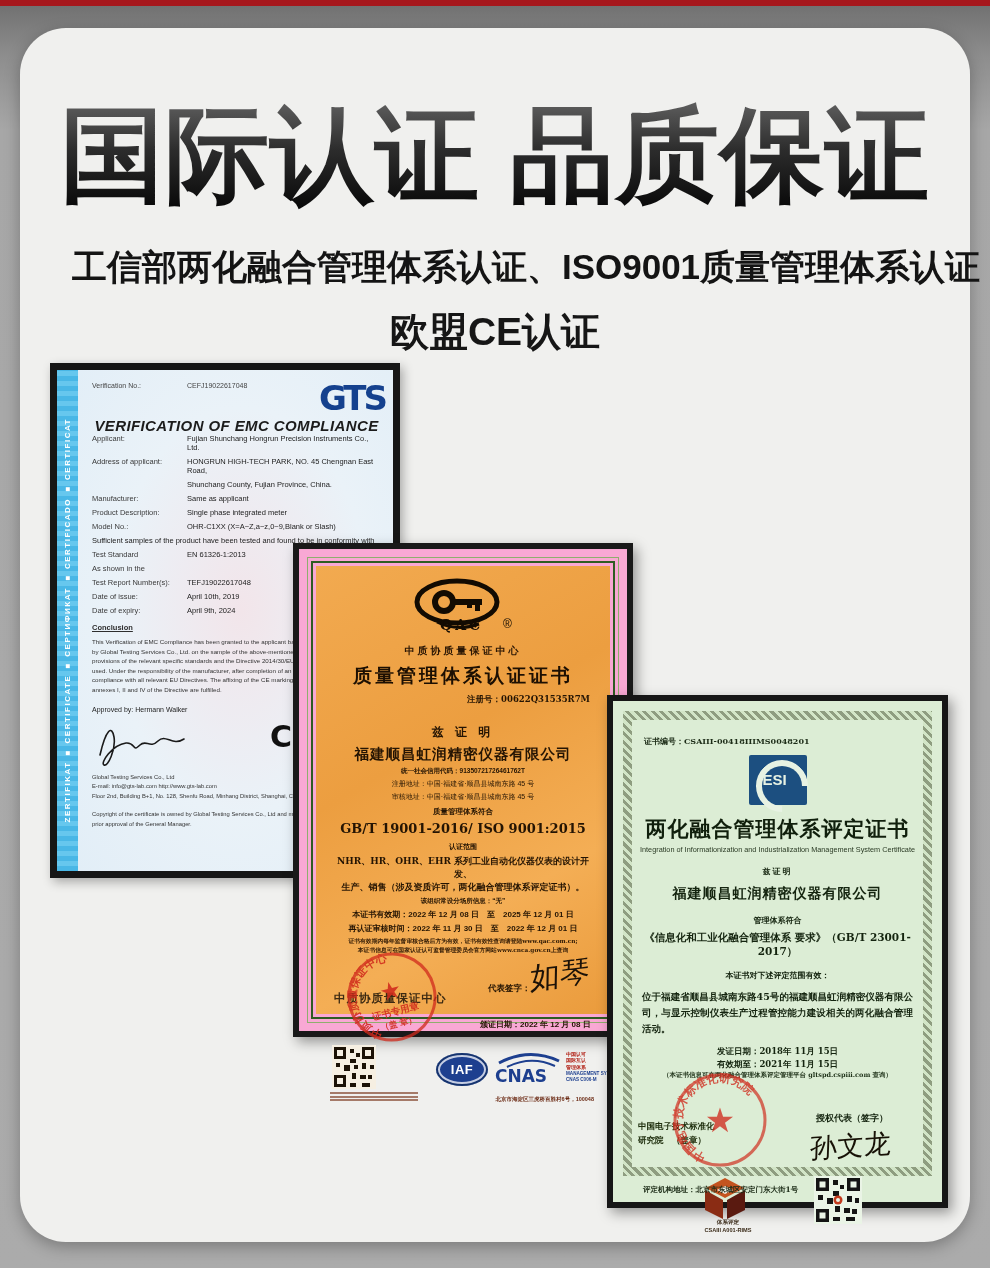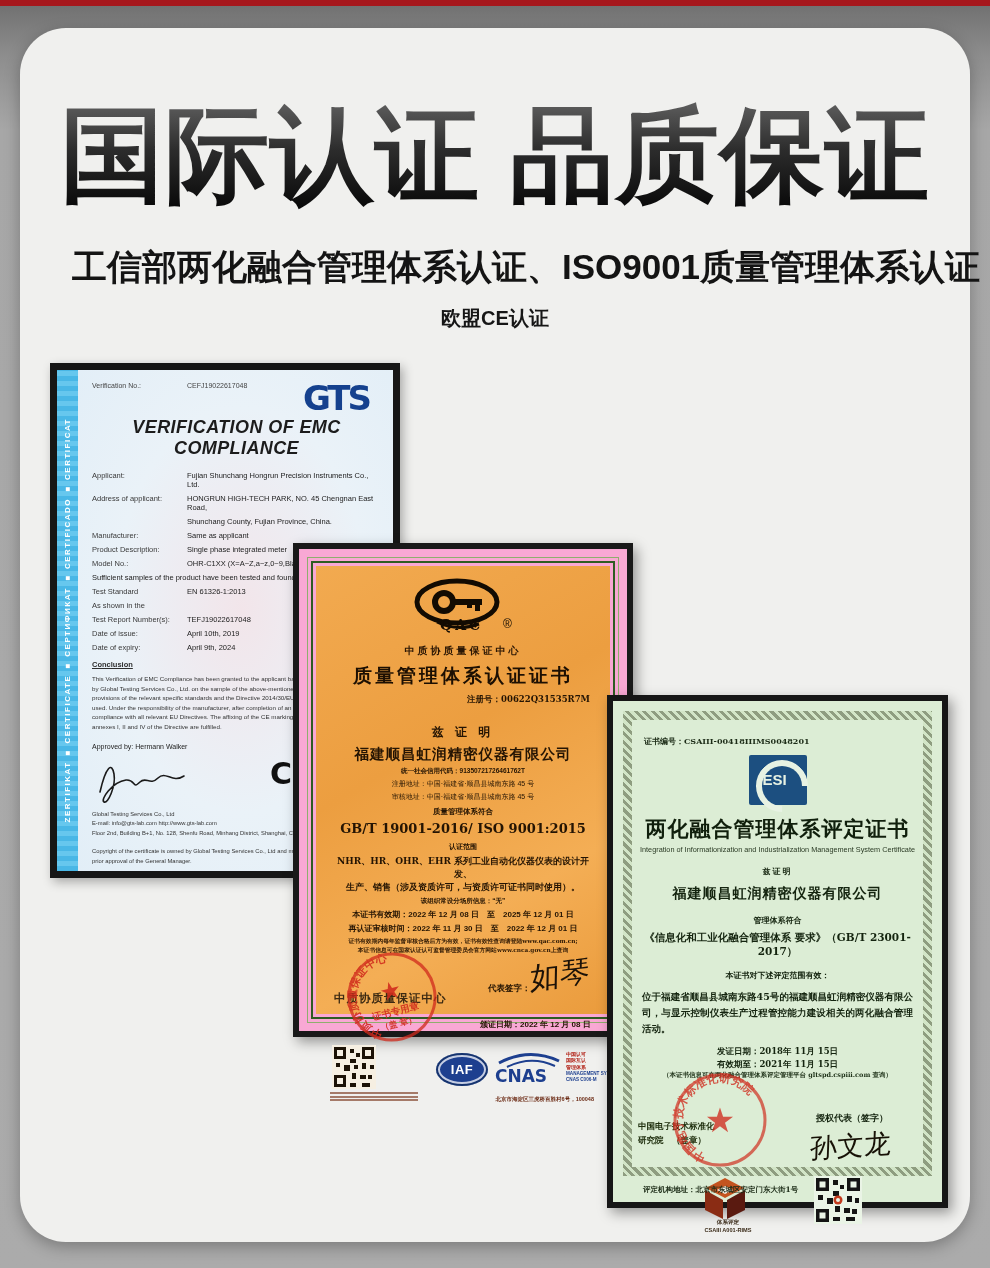--- a/index.html
+++ b/index.html
@@ -9,38 +9,38 @@
   .redbar{position:absolute;top:0;left:0;right:0;height:6px;background:#a6171c;z-index:6;}
   .card{position:absolute;left:20px;top:28px;width:950px;height:1214px;background:#f0f0ee;border-radius:46px;
         box-shadow:0 5px 16px rgba(0,0,0,.28);}
   .page-title{position:absolute;top:96px;left:0;width:100%;text-align:center;font-size:104px;line-height:1.15;
         font-weight:900;letter-spacing:1px;color:#151515;white-space:nowrap;}
   @supports ((-webkit-background-clip:text) or (background-clip:text)){
     .page-title{background:linear-gradient(180deg,#646464 0%,#2c2c2c 45%,#040404 100%);
         -webkit-background-clip:text;background-clip:text;color:transparent;}
   }
   .sub1{position:absolute;top:244px;left:0;width:100%;text-align:center;font-size:35px;font-weight:700;color:#141414;padding-left:31px;}
-  .sub2{position:absolute;top:305px;left:0;width:100%;text-align:center;font-size:20px;font-weight:600;color:#161616;}
+  .sub2{position:absolute;top:305px;left:0;width:100%;text-align:center;font-size:39px;font-weight:600;color:#161616;}
 
   
   .cert-emc{position:absolute;left:50px;top:363px;width:350px;height:515px;border:7px solid #161616;box-sizing:border-box;
         background:#e9f2f9;z-index:1;box-shadow:3px 4px 10px rgba(0,0,0,.3);}
   .emc-band{position:absolute;left:0;top:0;bottom:0;width:21px;
         background:repeating-linear-gradient(0deg,#49b7e6 0 5px,#66c7ee 5px 10px);
         display:flex;align-items:center;justify-content:center;}
   .emc-band span{writing-mode:vertical-rl;transform:rotate(180deg);font-size:8px;font-weight:700;color:#fff;
         letter-spacing:1.5px;white-space:nowrap;}
   .emc-content{position:absolute;left:21px;right:0;top:0;bottom:0;
         background:radial-gradient(ellipse at 52% 48%,#f2e5ea 0%,#eaf2f8 55%,#e2eef7 100%);
         padding:12px 12px 8px 14px;box-sizing:border-box;color:#2e2e2e;}
   .emc-verif{display:flex;font-size:7px;color:#444;}
   .emc-verif .lbl{width:95px;}
-  .gts-logo{position:absolute;top:8px;right:24px;font-size:34px;font-weight:900;letter-spacing:-3px;color:#15418e;
+  .gts-logo{position:absolute;top:8px;right:8px;font-size:34px;font-weight:900;letter-spacing:-3px;color:#15418e;
         font-family:"DejaVu Sans",sans-serif;}
-  .emc-title{margin-top:28px;margin-bottom:12px;text-align:center;font-size:18px;font-weight:800;font-style:italic;
+  .emc-title{margin-top:28px;margin-bottom:0;text-align:center;font-size:15px;font-weight:800;font-style:italic;
         letter-spacing:.4px;color:#1c1c1c;}
   .b-row{display:flex;margin-bottom:5px;font-size:7.5px;}
   .b-lbl{width:95px;flex:none;color:#3a3a3a;}
   .b-val{flex:1;color:#222;}
   .emc-note{font-size:7.5px;margin:1px 0 5px 0;color:#222;}
   .emc-concl-lbl{font-size:7.5px;font-weight:700;text-decoration:underline;margin-top:8px;margin-bottom:5px;}
   .emc-concl{font-size:6.2px;line-height:1.55;color:#333;}
   .emc-concl div{white-space:nowrap;overflow:hidden;}
   .emc-approved{font-size:7px;margin-top:11px;color:#222;}
   .emc-sigrow{position:relative;height:54px;margin-top:2px;}
@@ -253,21 +253,21 @@
         <div class="qac-attest">兹 证 明</div>
         <div class="qac-company">福建顺昌虹润精密仪器有限公司</div>
         <div class="qac-code">统一社会信用代码：91350721726461762T</div>
         <div class="qac-addr">注册地址：中国·福建省·顺昌县城南东路 45 号</div>
         <div class="qac-addr">审核地址：中国·福建省·顺昌县城南东路 45 号</div>
         <div class="qac-conform">质量管理体系符合</div>
         <div class="qac-std">GB/T 19001-2016/ ISO 9001:2015</div>
         <div class="qac-scopelbl">认证范围</div>
         <div class="qac-scope">
           <div>NHR、HR、OHR、EHR 系列工业自动化仪器仪表的设计开发、</div>
-          <div>生产、销售（涉及资质许可，与资质许可证书同时使用）。</div>
+          <div>生产、销售（涉及资质许可，两化融合管理体系评定证书）。</div>
         </div>
         <div class="qac-branch">该组织常设分场所信息：“无”</div>
         <div class="qac-valid">本证书有效期：2022 年 12 月 08 日　至　2025 年 12 月 01 日</div>
         <div class="qac-valid">再认证审核时间：2022 年 11 月 30 日　至　2022 年 12 月 01 日</div>
         <div class="qac-notes">
           <div>证书有效期内每年监督审核合格后方为有效，证书有效性查询请登陆www.qac.com.cn;</div>
           <div>本证书信息可在国家认证认可监督管理委员会官方网站www.cnca.gov.cn上查询</div>
         </div>
 
         <div class="qac-sigzone">

